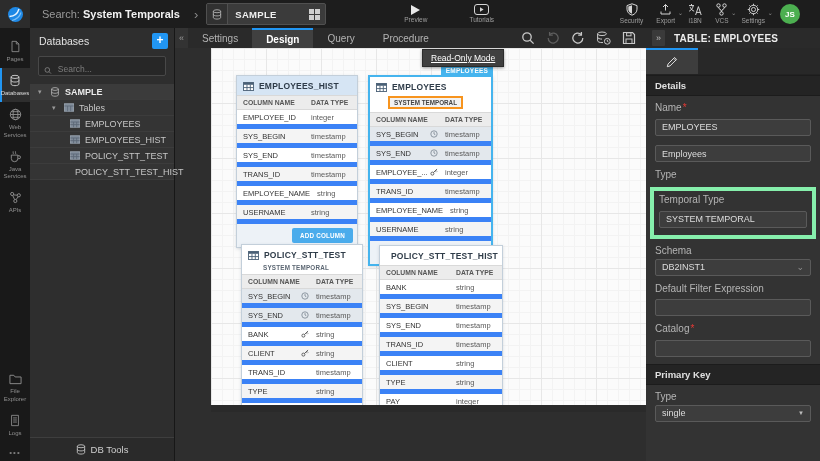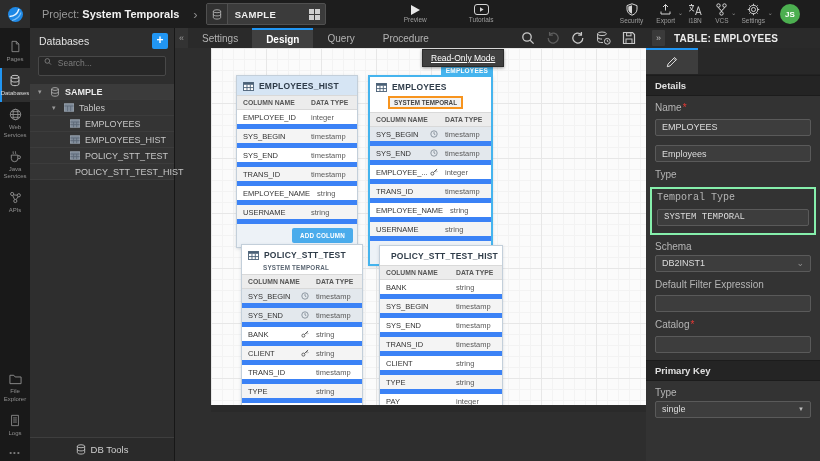--- a/index.html
+++ b/index.html
@@ -29,21 +29,21 @@
   #rail{position:absolute;left:0;top:28px;width:30px;height:433px;background:#191919;display:flex;flex-direction:column;align-items:stretch;padding-top:6px;box-sizing:border-box;}
   .rail-item{display:flex;flex-direction:column;align-items:center;gap:3px;padding:6px 0 5px;color:#8f8f8f;font-size:6px;text-align:center;line-height:1.2;}
   .rail-item.active{background:#2e2e2e;color:#dcdcdc;box-shadow:inset 2px 0 0 #2196f3;}
   .rail-spacer{flex:1;}
   .rail-dots{color:#7c7c7c;font-size:8px;text-align:center;padding:6px 0 4px;letter-spacing:1px;}
   
   #leftpanel{position:absolute;left:30px;top:28px;width:145px;height:433px;background:#2e2e2e;border-right:1px solid #171717;box-sizing:border-box;}
   .lp-head{display:flex;align-items:center;height:26px;padding:0 6px 0 9px;}
   .lp-title{flex:1;font-size:10.5px;color:#e2e2e2;}
   .plus-btn{width:16px;height:16px;background:#2196f3;border-radius:2px;color:#fff;font-size:12px;line-height:15px;text-align:center;font-weight:bold;}
-  .lp-search{margin:2px 8px 8px;height:18px;background:#272727;border:1px solid #484848;border-radius:2px;display:flex;align-items:flex-start;padding:0 5px;gap:4px;}
+  .lp-search{margin:2px 8px 8px;height:18px;background:#272727;border:1px solid #484848;border-radius:2px;display:flex;align-items:flex-end;padding:0 5px;gap:4px;}
   .lp-search input{background:transparent;border:none;outline:none;color:#bbb;font-size:8.5px;width:100%;font-family:inherit;}
   .lp-search input::placeholder{color:#7d7d7d;}
   .tree-row{display:flex;align-items:center;gap:5px;height:15px;border-bottom:1px solid #3c3c3c;font-size:9px;color:#c7c7c7;background:#343434;}
   .tree-row.t1{padding-left:8px;background:#3b3b3b;color:#ececec;font-weight:bold;}
   .tree-row.t2{padding-left:22px;}
   .tree-row.t3{padding-left:40px;}
   .tw{color:#9a9a9a;font-size:7px;width:7px;flex:none;}
   
   .lp-foot{position:absolute;left:0;bottom:0;width:100%;height:24px;border-top:1px solid #3e3e3e;background:#2a2a2a;
            display:flex;align-items:center;justify-content:center;gap:5px;font-size:9.5px;color:#cfcfcf;box-sizing:border-box;}
@@ -100,38 +100,38 @@
   .sectionbar.first{}
   .field{margin:6px 9px 7px;}
   .field label{display:block;font-size:10px;color:#b5b5b5;margin-bottom:3px;}
   .req{color:#e53935;margin-left:1px;}
   .tinput{width:100%;box-sizing:border-box;height:17px;background:#3d3d3d;border:1px solid #5a5a5a;border-radius:2px;
           color:#ddd;font-size:9px;padding:0 6px;font-family:inherit;outline:none;}
   .tselect{width:100%;box-sizing:border-box;height:17px;background:#3d3d3d;border:1px solid #5a5a5a;border-radius:2px;
            color:#ddd;font-size:9px;padding:0 6px;display:flex;align-items:center;justify-content:space-between;}
   .sel-chev{color:#8f8f8f;}
   .sel-tri{color:#bdbdbd;font-size:6px;}
-  .temporal-wrap{border:2px solid #86efac;margin:3px 4px 6px;padding:3px 5px 7px;font-family:Liberation Mono, monospace;}
+  .temporal-wrap{border:4px solid #86efac;margin:3px 4px 6px;padding:3px 5px 7px;}
   .temporal-wrap .field{margin:0;}
 </style>
 </head>
 <body>
 
 <div id="app">
 
   <div id="topbar">
     <div class="logo-box">
       <svg width="17" height="17" viewBox="0 0 17 17">
         <circle cx="8.5" cy="8.5" r="7.5" fill="#1e88e5"></circle>
         <path d="M2.5 10.5c4-.2 8-2.5 9.5-7.5" stroke="#ffffff" stroke-width="1.4" fill="none" opacity=".9"></path>
         <path d="M5 14.5c3.5-.8 7.5-3.5 9-8" stroke="#90caf9" stroke-width="1.2" fill="none" opacity=".8"></path>
       </svg>
     </div>
     <div class="proj">
-      <span>Project:</span><b>System Temporals</b>
+      <span>Search:</span><b>System Temporals</b>
     </div>
     <span class="tb-chev">›</span>
     <div class="sample-pill">
       <span class="pill-dbbox">
         <svg width="10" height="11" viewBox="0 0 12 13">
             <ellipse cx="6" cy="2.6" rx="4.4" ry="1.8" fill="none" stroke="#bdbdbd"></ellipse>
             <path d="M1.6 2.6v7.6c0 1 2 1.8 4.4 1.8s4.4-.8 4.4-1.8V2.6" fill="none" stroke="#bdbdbd"></path>
             <path d="M1.6 6.4c0 1 2 1.8 4.4 1.8s4.4-.8 4.4-1.8" fill="none" stroke="#bdbdbd"></path>
           </svg>
       </span>

